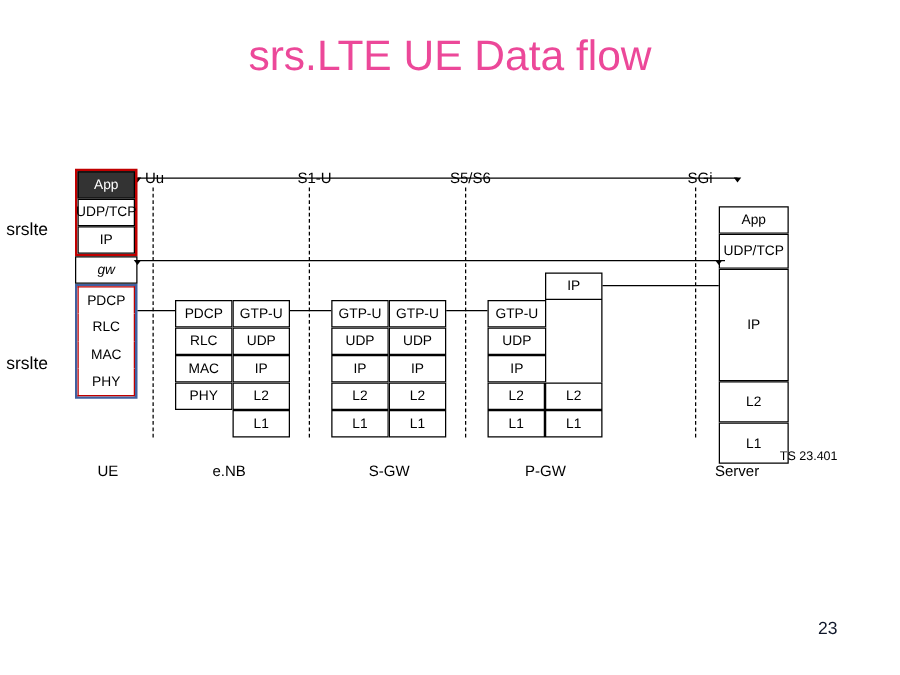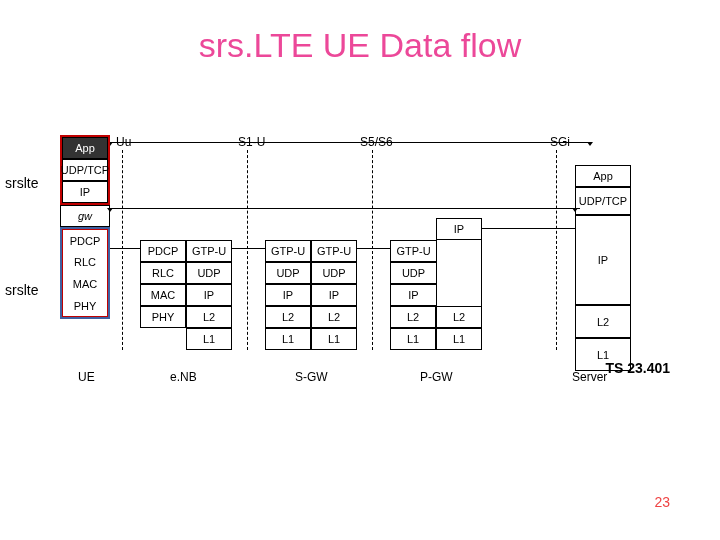--- a/index.html
+++ b/index.html
@@ -54,34 +54,34 @@
       position: absolute;
       border-left: 1px dashed #000;
     }
     .node-label {
       position: absolute;
       font-size: 12px;
       top: 270px;
     }
     .ts-label {
       position: absolute;
-      font-size: 14px;
-      font-weight: bold;
+      font-size: 10px;
+      font-weight: normal;
       text-align: center;
     }
     .side-label {
       position: absolute;
       font-size: 14px;
     }
     .page-num {
       position: absolute;
       right: 50px;
       bottom: 30px;
       font-size: 14px;
-      color: #ef4444;
+      color: #0f172a;
     }
     .hline {
       position: absolute;
       border-top: 1px solid #000;
     }
     .varrow {
       position: absolute;
       width: 0;
       height: 0;
       border-left: 3px solid transparent;

